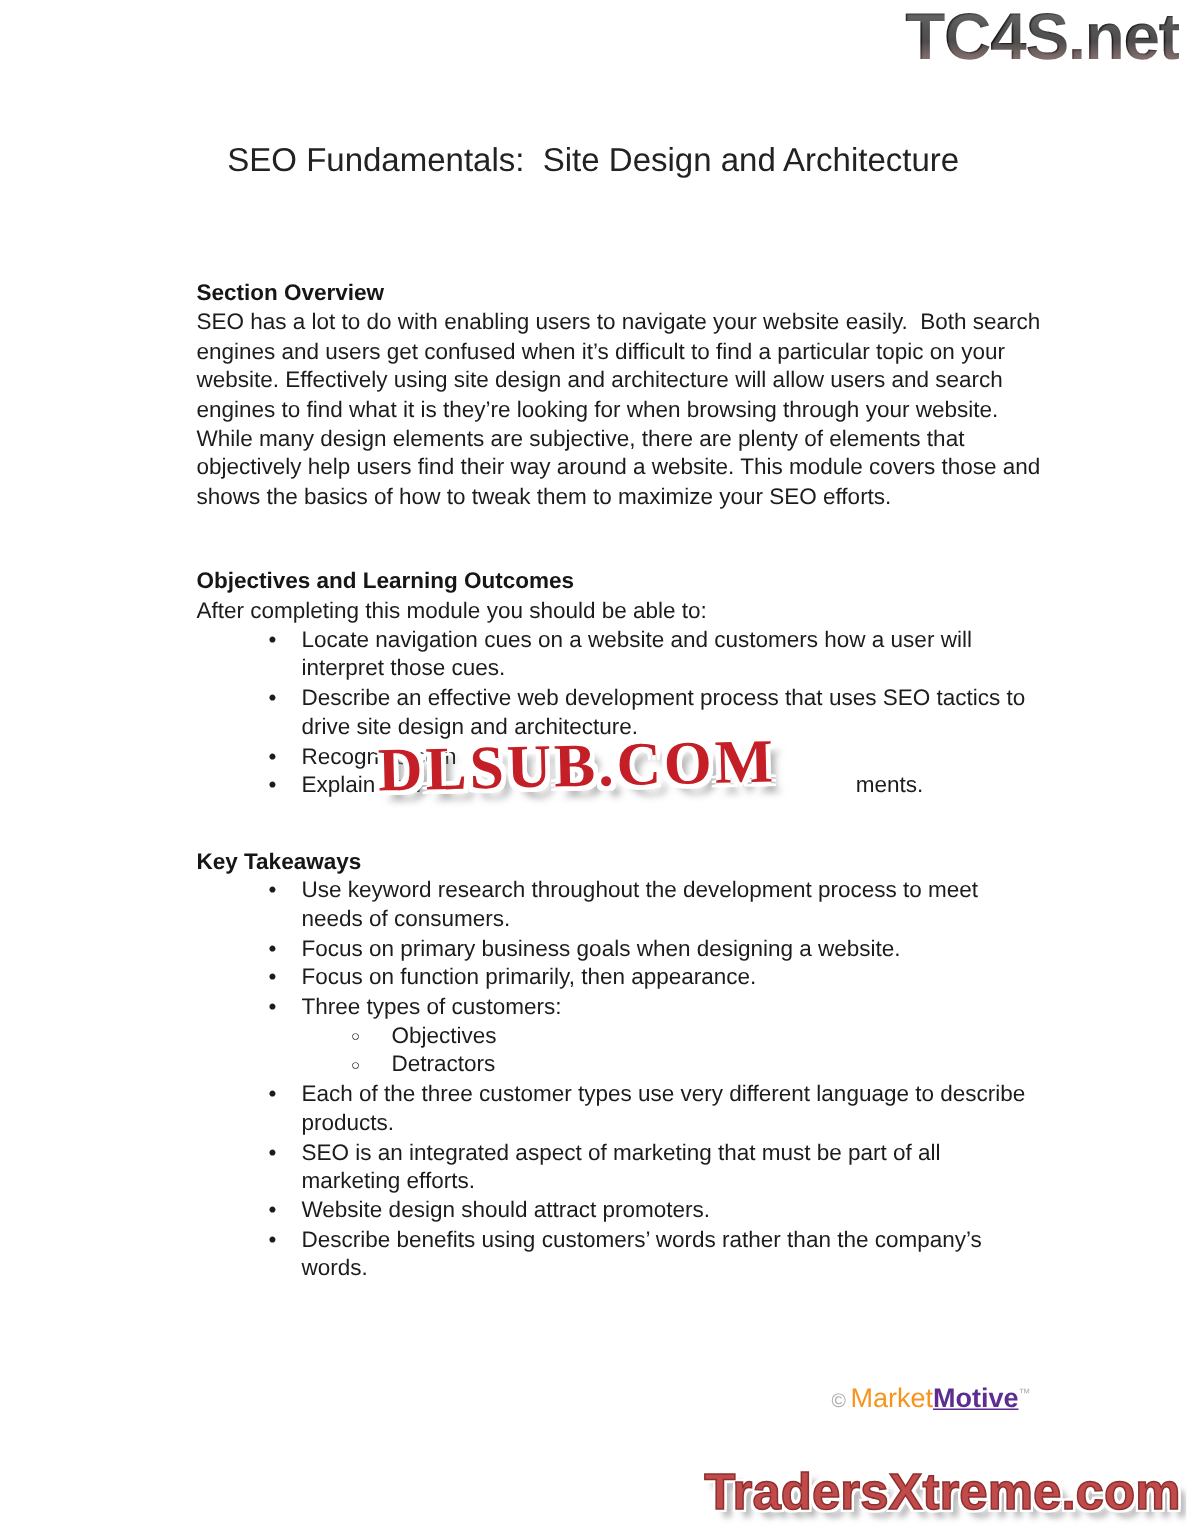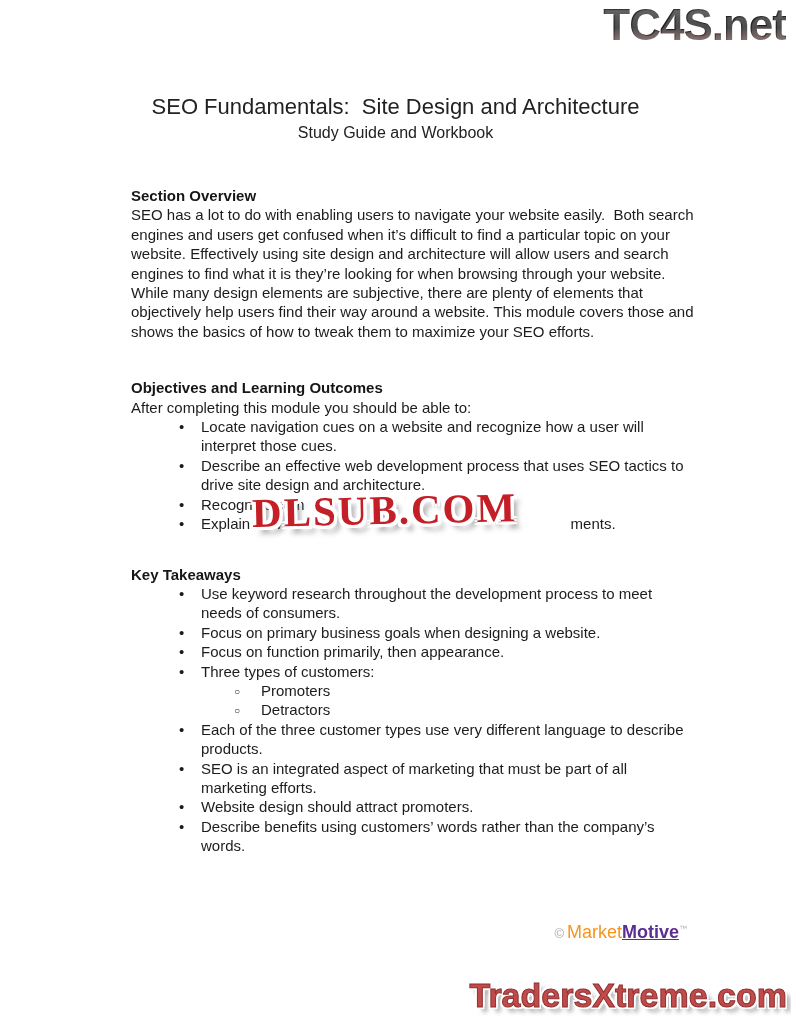--- a/index.html
+++ b/index.html
@@ -138,44 +138,43 @@
 </style>
 </head>
 <body>
 
 <div class="page">
 
   <div class="tc4s">TC4S.net</div>
 
   <div class="title-block">
     <div class="doc-title">SEO Fundamentals:  Site Design and Architecture</div>
-    <div class="doc-subtitle">Study Guide and Workbook</div>
   </div>
 
   <div class="content">
 
     <h3>Section Overview</h3>
     <p class="body-text">SEO has a lot to do with enabling users to navigate your website easily.  Both search engines and users get confused when it’s difficult to find a particular topic on your website. Effectively using site design and architecture will allow users and search engines to find what it is they’re looking for when browsing through your website. While many design elements are subjective, there are plenty of elements that objectively help users find their way around a website. This module covers those and shows the basics of how to tweak them to maximize your SEO efforts.</p>
 
     <h3 class="h-obj">Objectives and Learning Outcomes</h3>
     <p class="body-text">After completing this module you should be able to:</p>
     <ul class="bullets">
-        <li>Locate navigation cues on a website and recognize how a user will interpret those cues.</li>
+        <li>Locate navigation cues on a website and customers how a user will interpret those cues.</li>
         <li>Describe an effective web development process that uses SEO tactics to drive site design and architecture.</li>
         <li><span>Recognize com</span></li>
         <li><span>Explain how to</span><span class="wm-gap"></span><span>ments.</span></li>
       </ul>
 
     <h3 class="h-key">Key Takeaways</h3>
     <ul class="bullets">
         <li>Use keyword research throughout the development process to meet needs of consumers.</li>
         <li>Focus on primary business goals when designing a website.</li>
         <li>Focus on function primarily, then appearance.</li>
         <li>Three types of customers:<ul class="sub-list">
-            <li>Promoters</li>
+            <li>Objectives</li>
             <li>Detractors</li>
           </ul></li>
         <li>Each of the three customer types use very different language to describe products.</li>
         <li>SEO is an integrated aspect of marketing that must be part of all marketing efforts.</li>
         <li>Website design should attract promoters.</li>
         <li>Describe benefits using customers’ words rather than the company’s words.</li>
       </ul>
 
   </div>
 

